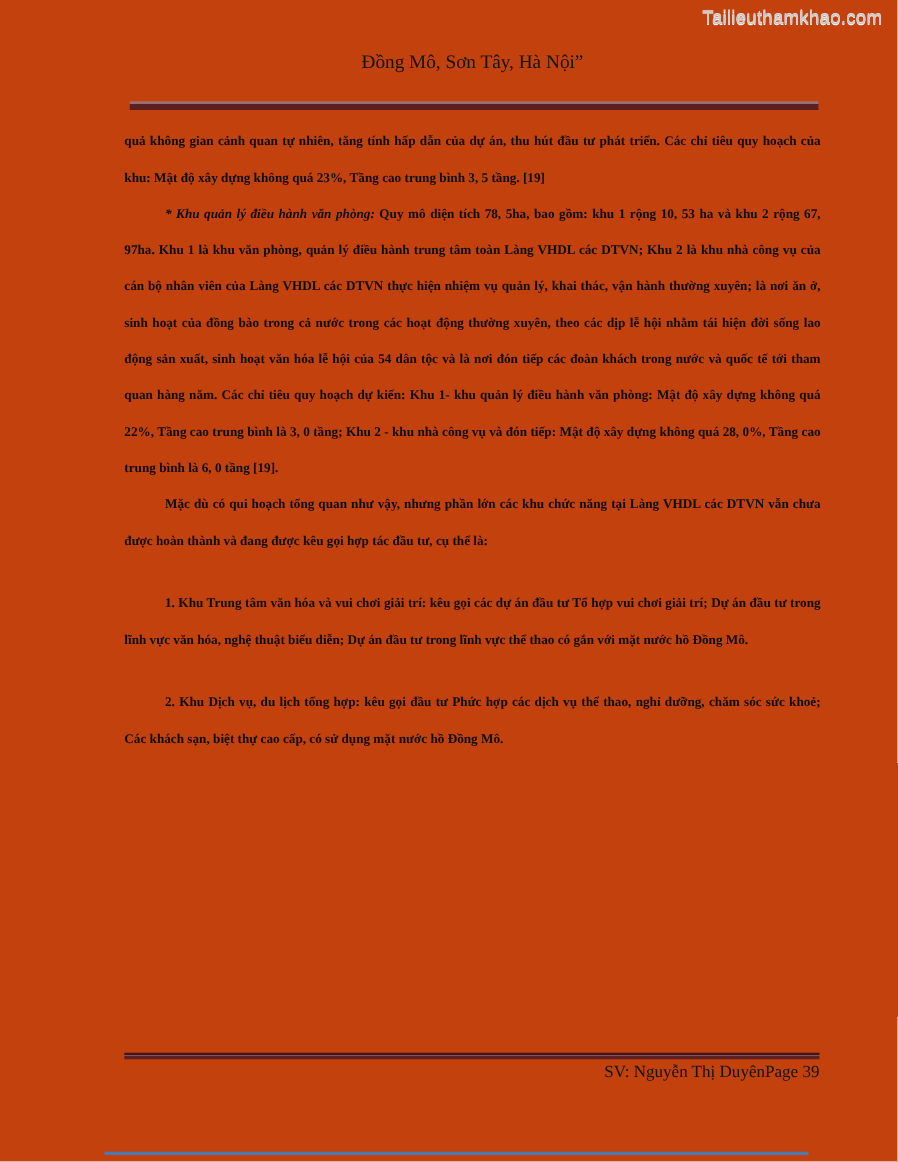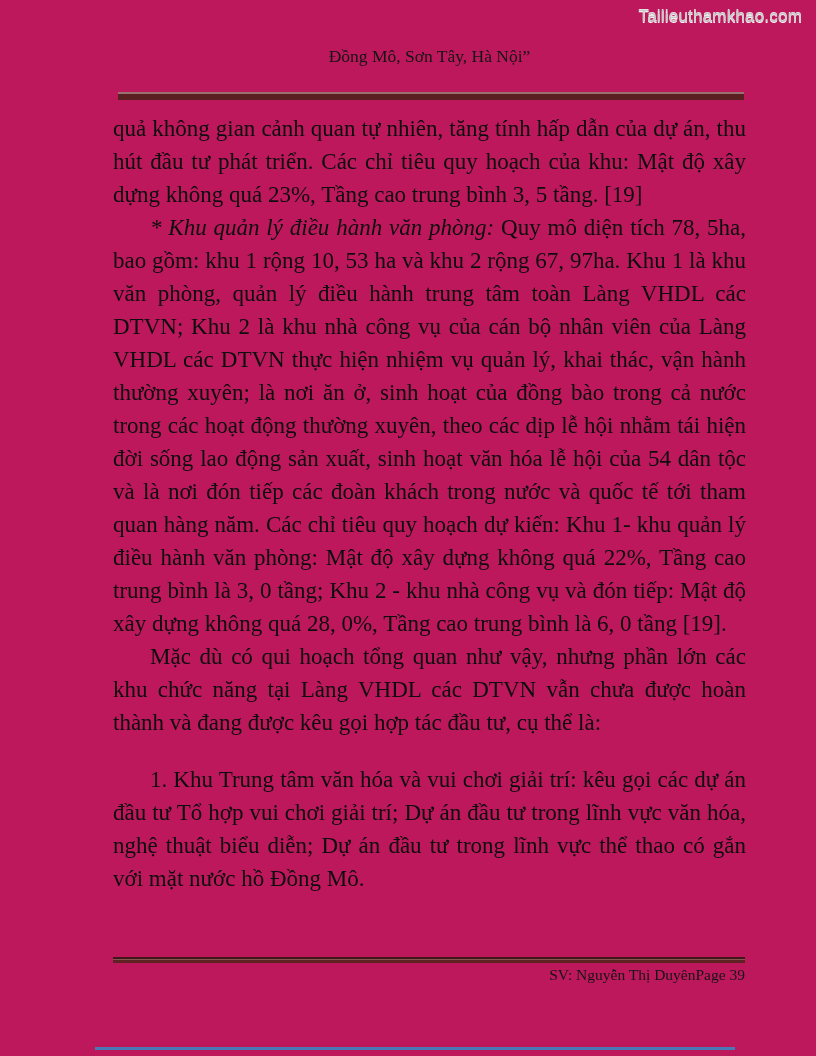--- a/index.html
+++ b/index.html
@@ -1,20 +1,20 @@
 <!DOCTYPE html>
 <html><head>
 <meta charset="utf-8">
 <style>
   html, body { margin: 0; padding: 0; background: #ffffff; }
   .page {
     position: relative;
     width: 816px;
     height: 1056px;
-    background: #be185d;
+    background: #c2410c;
     overflow: hidden;
     font-family: "Liberation Serif", serif;
     color: #0d0d0d;
   }
   .watermark {
     position: absolute;
     top: 7px;
     right: 14px;
     font-family: "Liberation Sans", sans-serif;
     font-size: 17px;
@@ -39,22 +39,23 @@
     width: 626px;
     height: 8px;
     background: linear-gradient(to bottom, #9b6f6f 0px, #9b6f6f 2.5px, #5a1f21 2.5px, #5a1f21 8px);
   }
   .content {
     position: absolute;
     top: 112px;
     left: 113px;
     width: 633px;
     text-align: justify;
-    font-size: 23px;
+    font-size: 12px;
     line-height: 33px;
+    font-weight: bold;
   }
   .content p { margin: 0; }
   .content p.indent { text-indent: 37px; }
   .content p.spaced { margin-top: 24px; }
   .italic-lead { font-style: italic; }
   .footer-rule {
     position: absolute;
     top: 957px;
     left: 113px;
     width: 632px;
@@ -95,20 +96,21 @@
 
   <div class="content">
     <p>quả không gian cảnh quan tự nhiên, tăng tính hấp dẫn của dự án, thu hút đầu tư phát triển. Các chỉ tiêu quy hoạch của khu: Mật độ xây dựng không quá 23%, Tầng cao trung bình 3, 5 tầng. [19]</p>
 
     <p class="indent"><span class="italic-lead">* Khu quản lý điều hành văn phòng:</span><span> Quy mô diện tích 78, 5ha, bao gồm: khu 1 rộng 10, 53 ha và khu 2 rộng 67, 97ha. Khu 1 là khu văn phòng, quản lý điều hành trung tâm toàn Làng VHDL các DTVN; Khu 2 là khu nhà công vụ của cán bộ nhân viên của Làng VHDL các DTVN thực hiện nhiệm vụ quản lý, khai thác, vận hành thường xuyên; là nơi ăn ở, sinh hoạt của đồng bào trong cả nước trong các hoạt động thường xuyên, theo các dịp lễ hội nhằm tái hiện đời sống lao động sản xuất, sinh hoạt văn hóa lễ hội của 54 dân tộc và là nơi đón tiếp các đoàn khách trong nước và quốc tế tới tham quan hàng năm. Các chỉ tiêu quy hoạch dự kiến: Khu 1- khu quản lý điều hành văn phòng: Mật độ xây dựng không quá 22%, Tầng cao trung bình là 3, 0 tầng; Khu 2 - khu nhà công vụ và đón tiếp: Mật độ xây dựng không quá 28, 0%, Tầng cao trung bình là 6, 0 tầng [19].</span></p>
 
     <p class="indent">Mặc dù có qui hoạch tổng quan như vậy, nhưng phần lớn các khu chức năng tại Làng VHDL các DTVN vẫn chưa được hoàn thành và đang được kêu gọi hợp tác đầu tư, cụ thể là:</p>
 
     <p class="indent spaced">1. Khu Trung tâm văn hóa và vui chơi giải trí: kêu gọi các dự án đầu tư Tổ hợp vui chơi giải trí; Dự án đầu tư trong lĩnh vực văn hóa, nghệ thuật biểu diễn; Dự án đầu tư trong lĩnh vực thể thao có gắn với mặt nước hồ Đồng Mô.</p>
 
+    <p class="indent spaced">2. Khu Dịch vụ, du lịch tổng hợp: kêu gọi đầu tư Phức hợp các dịch vụ thể thao, nghỉ dưỡng, chăm sóc sức khoẻ; Các khách sạn, biệt thự cao cấp, có sử dụng mặt nước hồ Đồng Mô.</p>
   </div>
 
   <div class="footer-rule"></div>
 
   <div class="footer">
     <span>SV: Nguyễn Thị Duyên</span>
     <span>Page 39</span>
   </div>
 
   <div class="bottom-line"></div>

